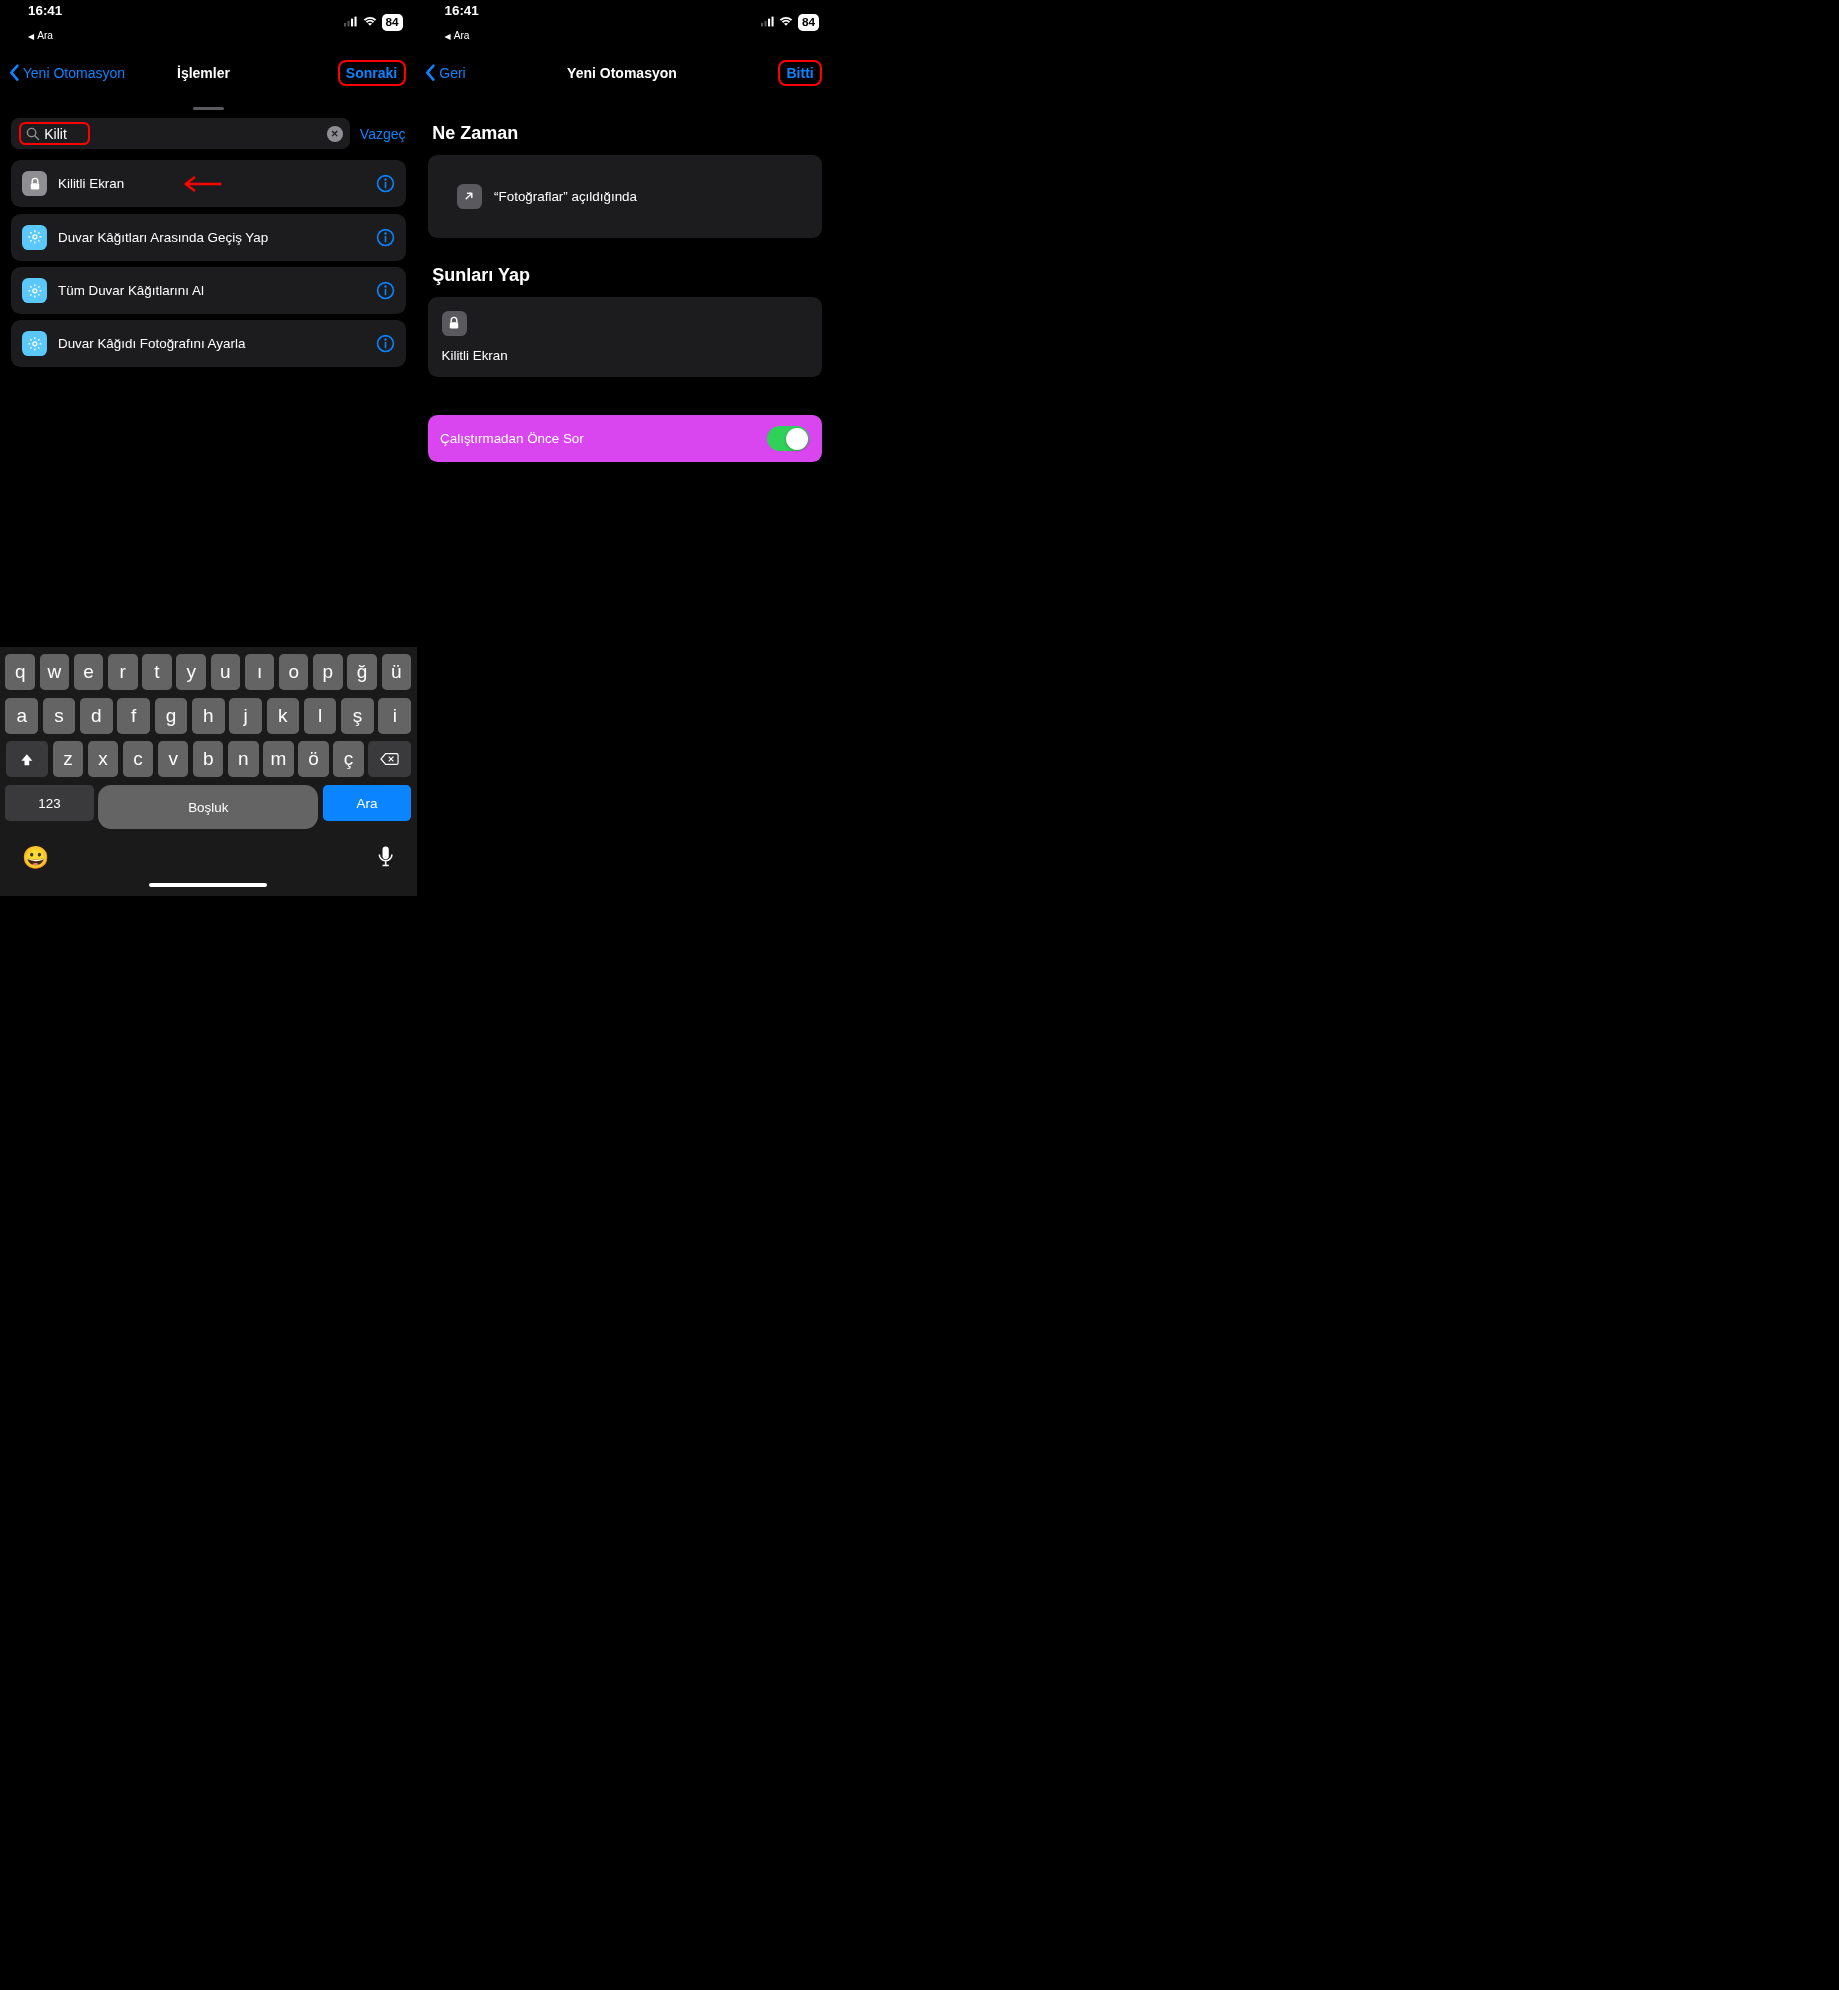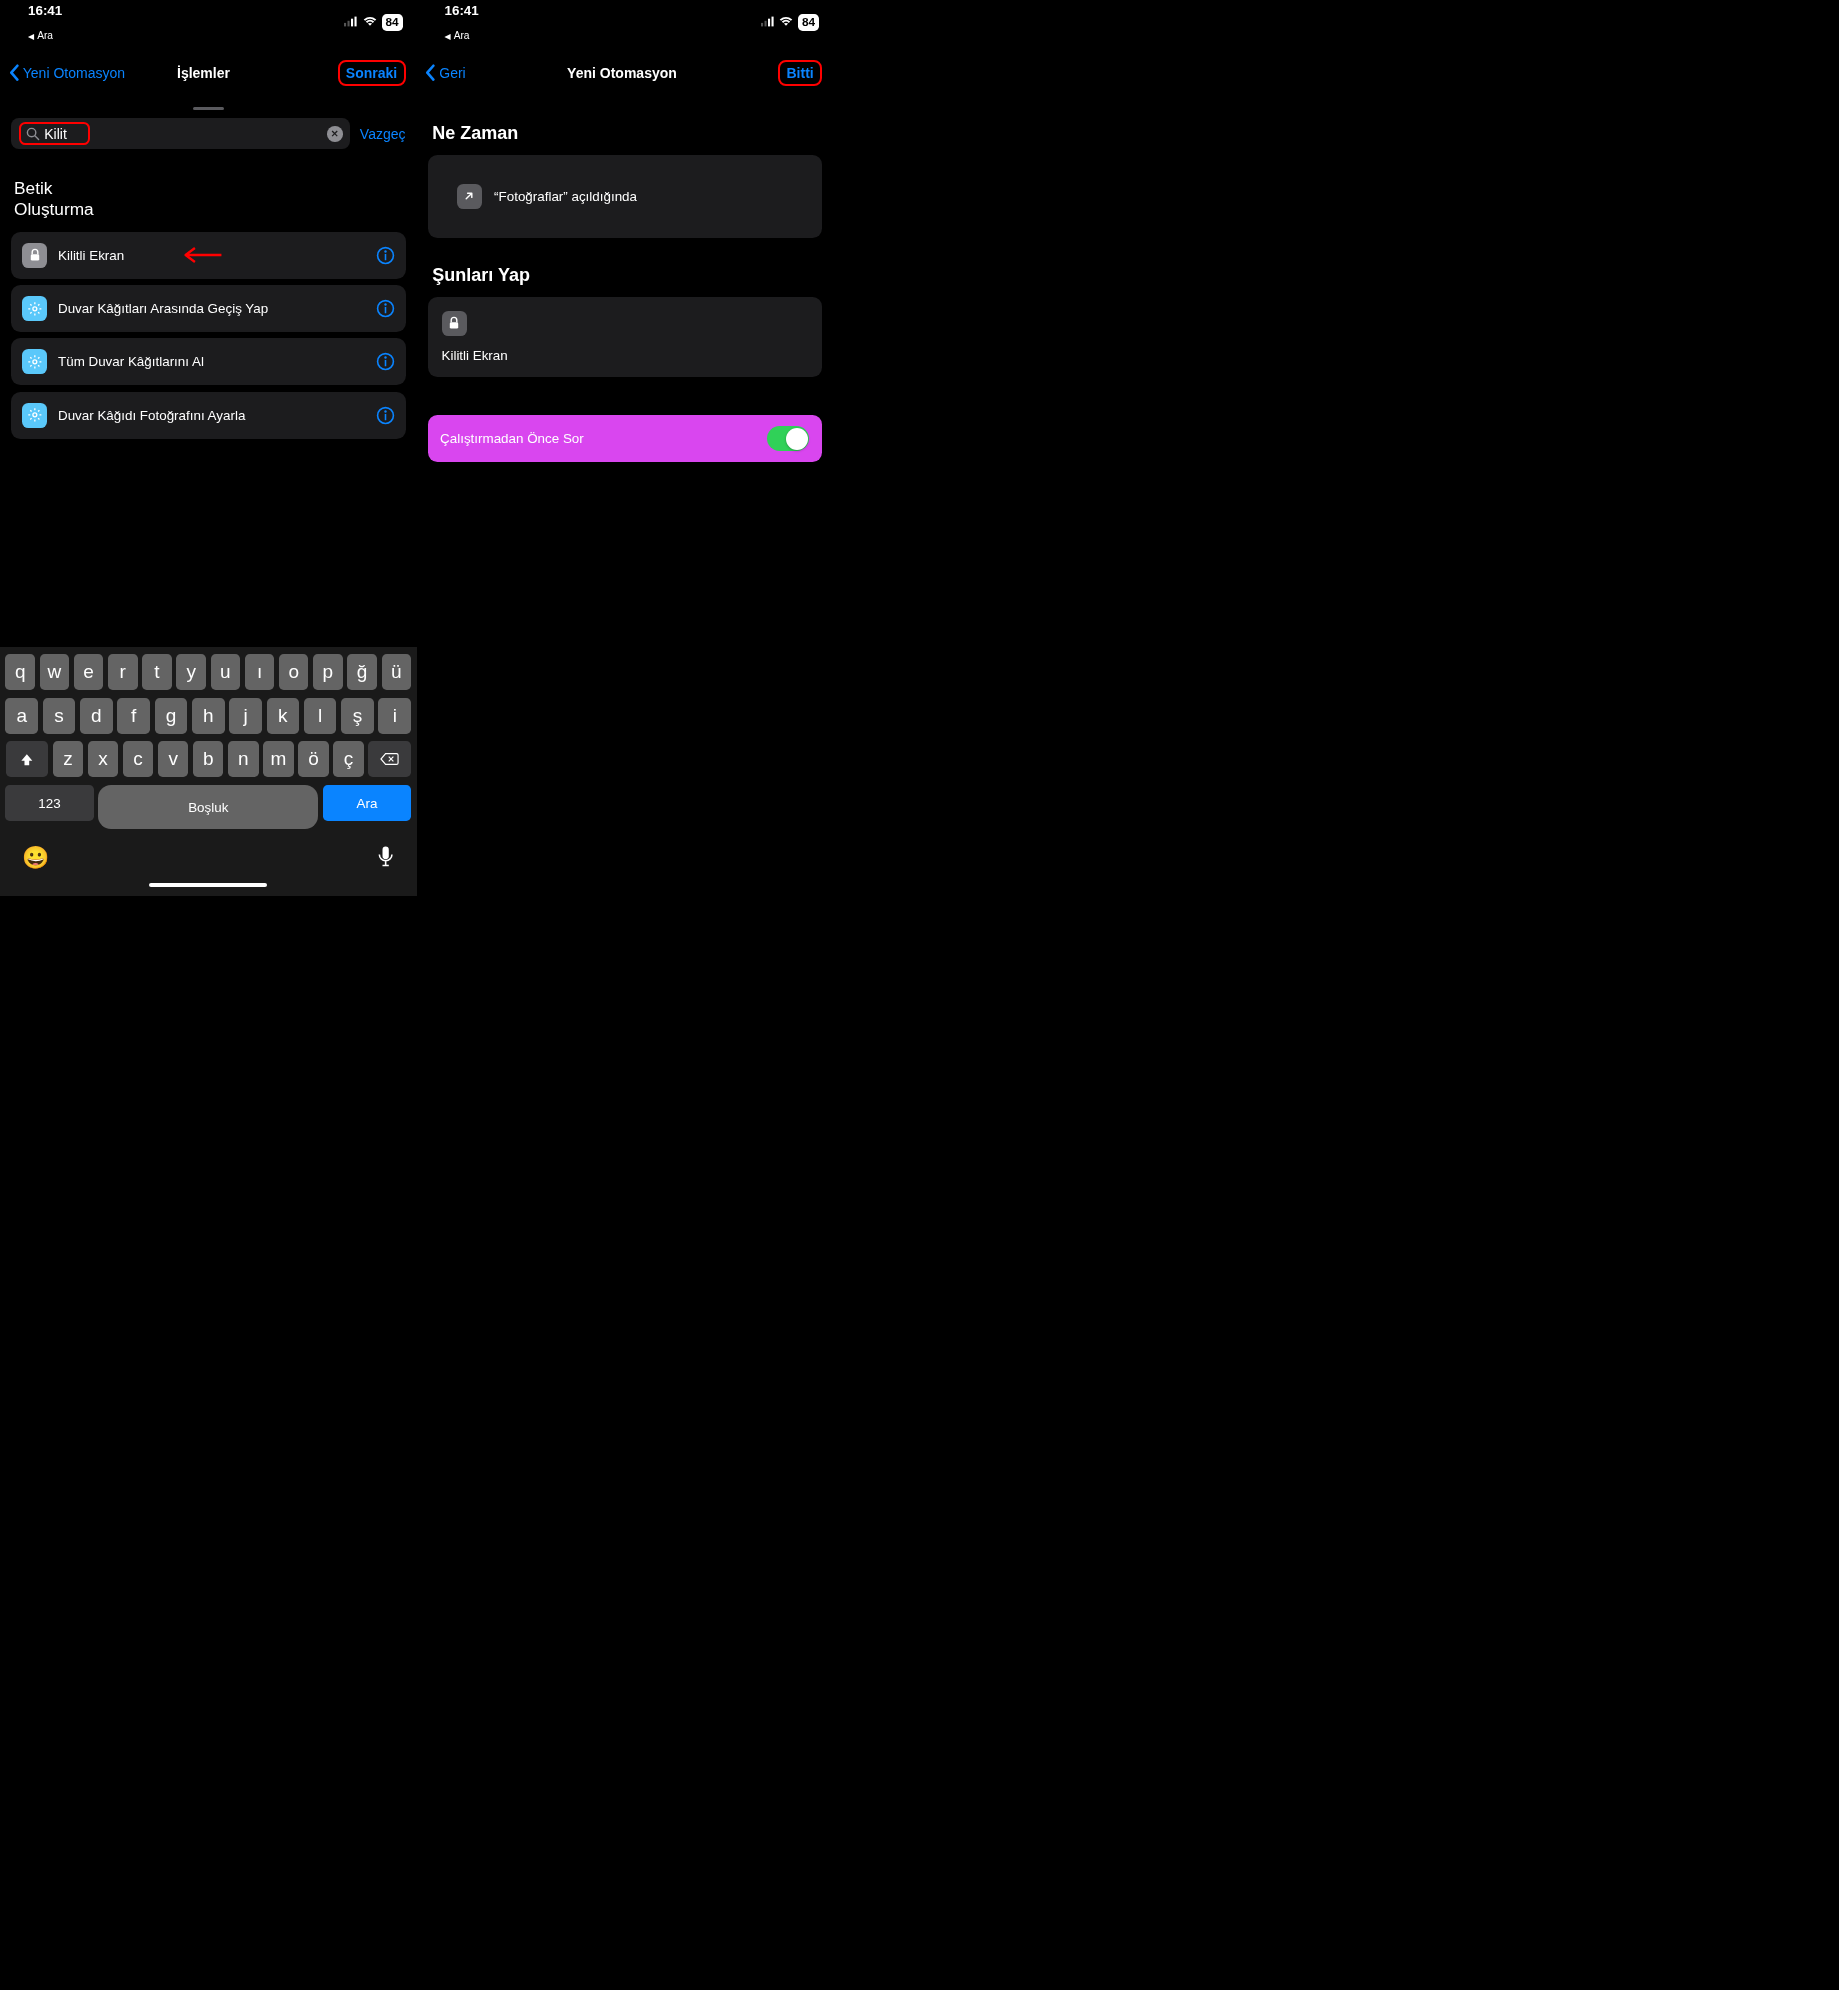--- a/index.html
+++ b/index.html
@@ -100,22 +100,20 @@
             <circle cx="8" cy="8" r="6" stroke="#8e8e93" stroke-width="2" fill="none"></circle>
             <line x1="13" y1="13" x2="18" y2="18" stroke="#8e8e93" stroke-width="2" stroke-linecap="round"></line>
           </svg>
         <input class="search-input" value="Kilit" style="">
       </div>
       <span class="clear-icon">✕</span>
     </div>
     <span class="cancel-btn">Vazgeç</span>
   </div>
 
-  <div class="section-header" style="white-space:pre-line;">Betik
-Oluşturma</div>
 
   <div class="action-list">
     <div class="action-item">
       <span class="action-icon grey">
           <svg width="14" height="14" viewBox="0 0 20 20">
             <rect x="4" y="9" width="12" height="9" rx="2" fill="#fff"></rect>
             <path d="M6 9 V6 a4 4 0 0 1 8 0 V9" stroke="#fff" stroke-width="2" fill="none"></path>
           </svg>
         </span>
       <span class="action-label">Kilitli Ekran</span>

